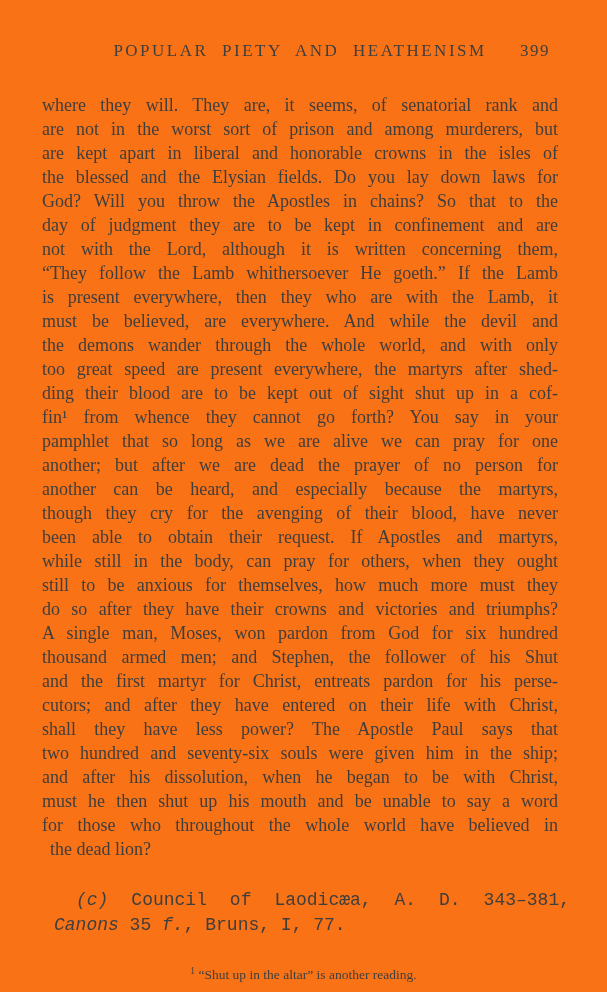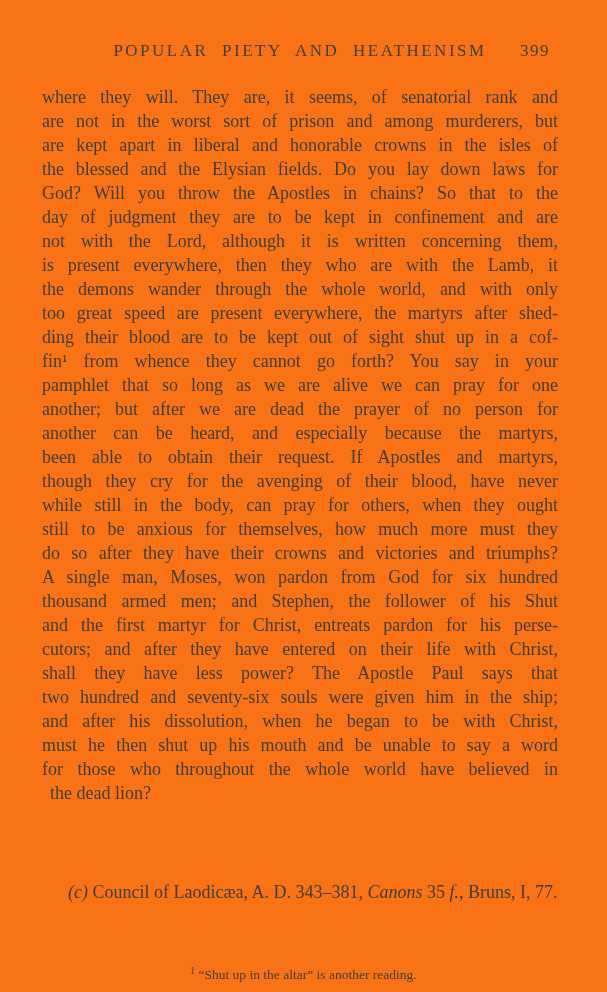--- a/index.html
+++ b/index.html
@@ -30,21 +30,21 @@
   }
   .page-number {
     position: absolute;
     right: 8px;
     top: 0;
     letter-spacing: 1.5px;
     word-spacing: normal;
   }
   .body-text {
     position: absolute;
-    top: 85px;
+    top: 93px;
     left: 42px;
     width: 516px;
     font-size: 18px;
     line-height: 24px;
   }
   .body-line {
     text-align: justify;
     text-align-last: justify;
     -moz-text-align-last: justify;
     white-space: normal;
@@ -52,25 +52,26 @@
   .body-line.last {
     text-align-last: left;
     margin-left: 8px;
     -moz-text-align-last: left;
   }
   .citation {
     position: absolute;
     top: 876px;
     left: 42px;
     width: 516px;
-    margin: 4px;
+    margin: 12px;
     font-size: 18px;
     line-height: 25px;
     text-align: justify;
     text-indent: 22px;
+    font-family: Liberation Mono, monospace;
   }
   .citation i {
     font-style: italic;
   }
   .footnote {
     position: absolute;
     top: 929px;
     left: 0;
     width: 607px;
     text-align: center;
@@ -95,30 +96,32 @@
   </div>
 
   <div class="body-text">
       <div class="body-line">where they will.  They are, it seems, of senatorial rank and</div>
       <div class="body-line">are not in the worst sort of prison and among murderers, but</div>
       <div class="body-line">are kept apart in liberal and honorable crowns in the isles of</div>
       <div class="body-line">the blessed and the Elysian fields.  Do you lay down laws for</div>
       <div class="body-line">God?  Will you throw the Apostles in chains?  So that to the</div>
       <div class="body-line">day of judgment they are to be kept in confinement and are</div>
       <div class="body-line">not with the Lord, although it is written concerning them,</div>
+      <div class="body-line">“They follow the Lamb whithersoever He goeth.”  If the Lamb</div>
       <div class="body-line">is present everywhere, then they who are with the Lamb, it</div>
+      <div class="body-line">must be believed, are everywhere.  And while the devil and</div>
       <div class="body-line">the demons wander through the whole world, and with only</div>
       <div class="body-line">too great speed are present everywhere, the martyrs after shed-</div>
       <div class="body-line">ding their blood are to be kept out of sight shut up in a cof-</div>
       <div class="body-line">fin¹ from whence they cannot go forth?  You say in your</div>
       <div class="body-line">pamphlet that so long as we are alive we can pray for one</div>
       <div class="body-line">another; but after we are dead the prayer of no person for</div>
       <div class="body-line">another can be heard, and especially because the martyrs,</div>
+      <div class="body-line">though they cry for the avenging of their blood, have never</div>
       <div class="body-line">been able to obtain their request.  If Apostles and martyrs,</div>
-      <div class="body-line">though they cry for the avenging of their blood, have never</div>
       <div class="body-line">while still in the body, can pray for others, when they ought</div>
       <div class="body-line">still to be anxious for themselves, how much more must they</div>
       <div class="body-line">do so after they have their crowns and victories and triumphs?</div>
       <div class="body-line">A single man, Moses, won pardon from God for six hundred</div>
       <div class="body-line">thousand armed men; and Stephen, the follower of his Shut</div>
       <div class="body-line">and the first martyr for Christ, entreats pardon for his perse-</div>
       <div class="body-line">cutors; and after they have entered on their life with Christ,</div>
       <div class="body-line">shall they have less power?  The Apostle Paul says that</div>
       <div class="body-line">two hundred and seventy-six souls were given him in the ship;</div>
       <div class="body-line">and after his dissolution, when he began to be with Christ,</div>

